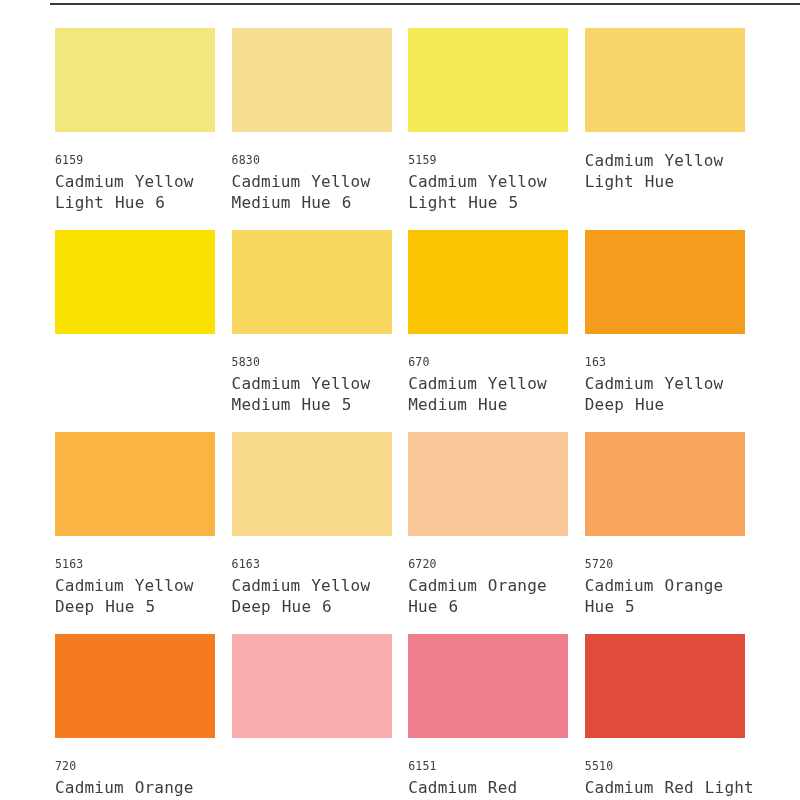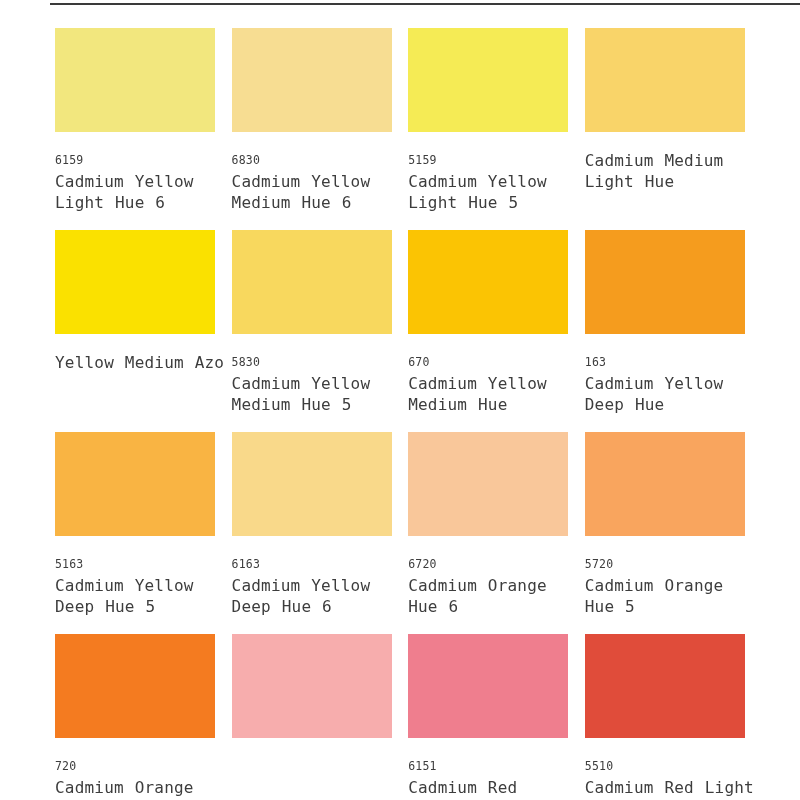--- a/index.html
+++ b/index.html
@@ -101,27 +101,26 @@
       <div class="swatch-cell">
         <div class="swatch-chip" style="background: rgb(245, 235, 85);"></div>
         <div class="swatch-meta">
           <div class="swatch-code">5159</div>
           <div class="swatch-name">Cadmium Yellow Light Hue 5</div>
         </div>
       </div>
       <div class="swatch-cell">
         <div class="swatch-chip" style="background: rgb(249, 212, 105);"></div>
         <div class="swatch-meta">
-          <div class="swatch-name">Cadmium Medium Light Hue</div>
+          <div class="swatch-name">Cadmium Yellow Light Hue</div>
         </div>
       </div>
       <div class="swatch-cell">
         <div class="swatch-chip" style="background: rgb(250, 225, 0);"></div>
         <div class="swatch-meta">
-          <div class="swatch-name">Yellow Medium Azo</div>
         </div>
       </div>
       <div class="swatch-cell">
         <div class="swatch-chip" style="background: rgb(248, 216, 94);"></div>
         <div class="swatch-meta">
           <div class="swatch-code">5830</div>
           <div class="swatch-name">Cadmium Yellow Medium Hue 5</div>
         </div>
       </div>
       <div class="swatch-cell">

